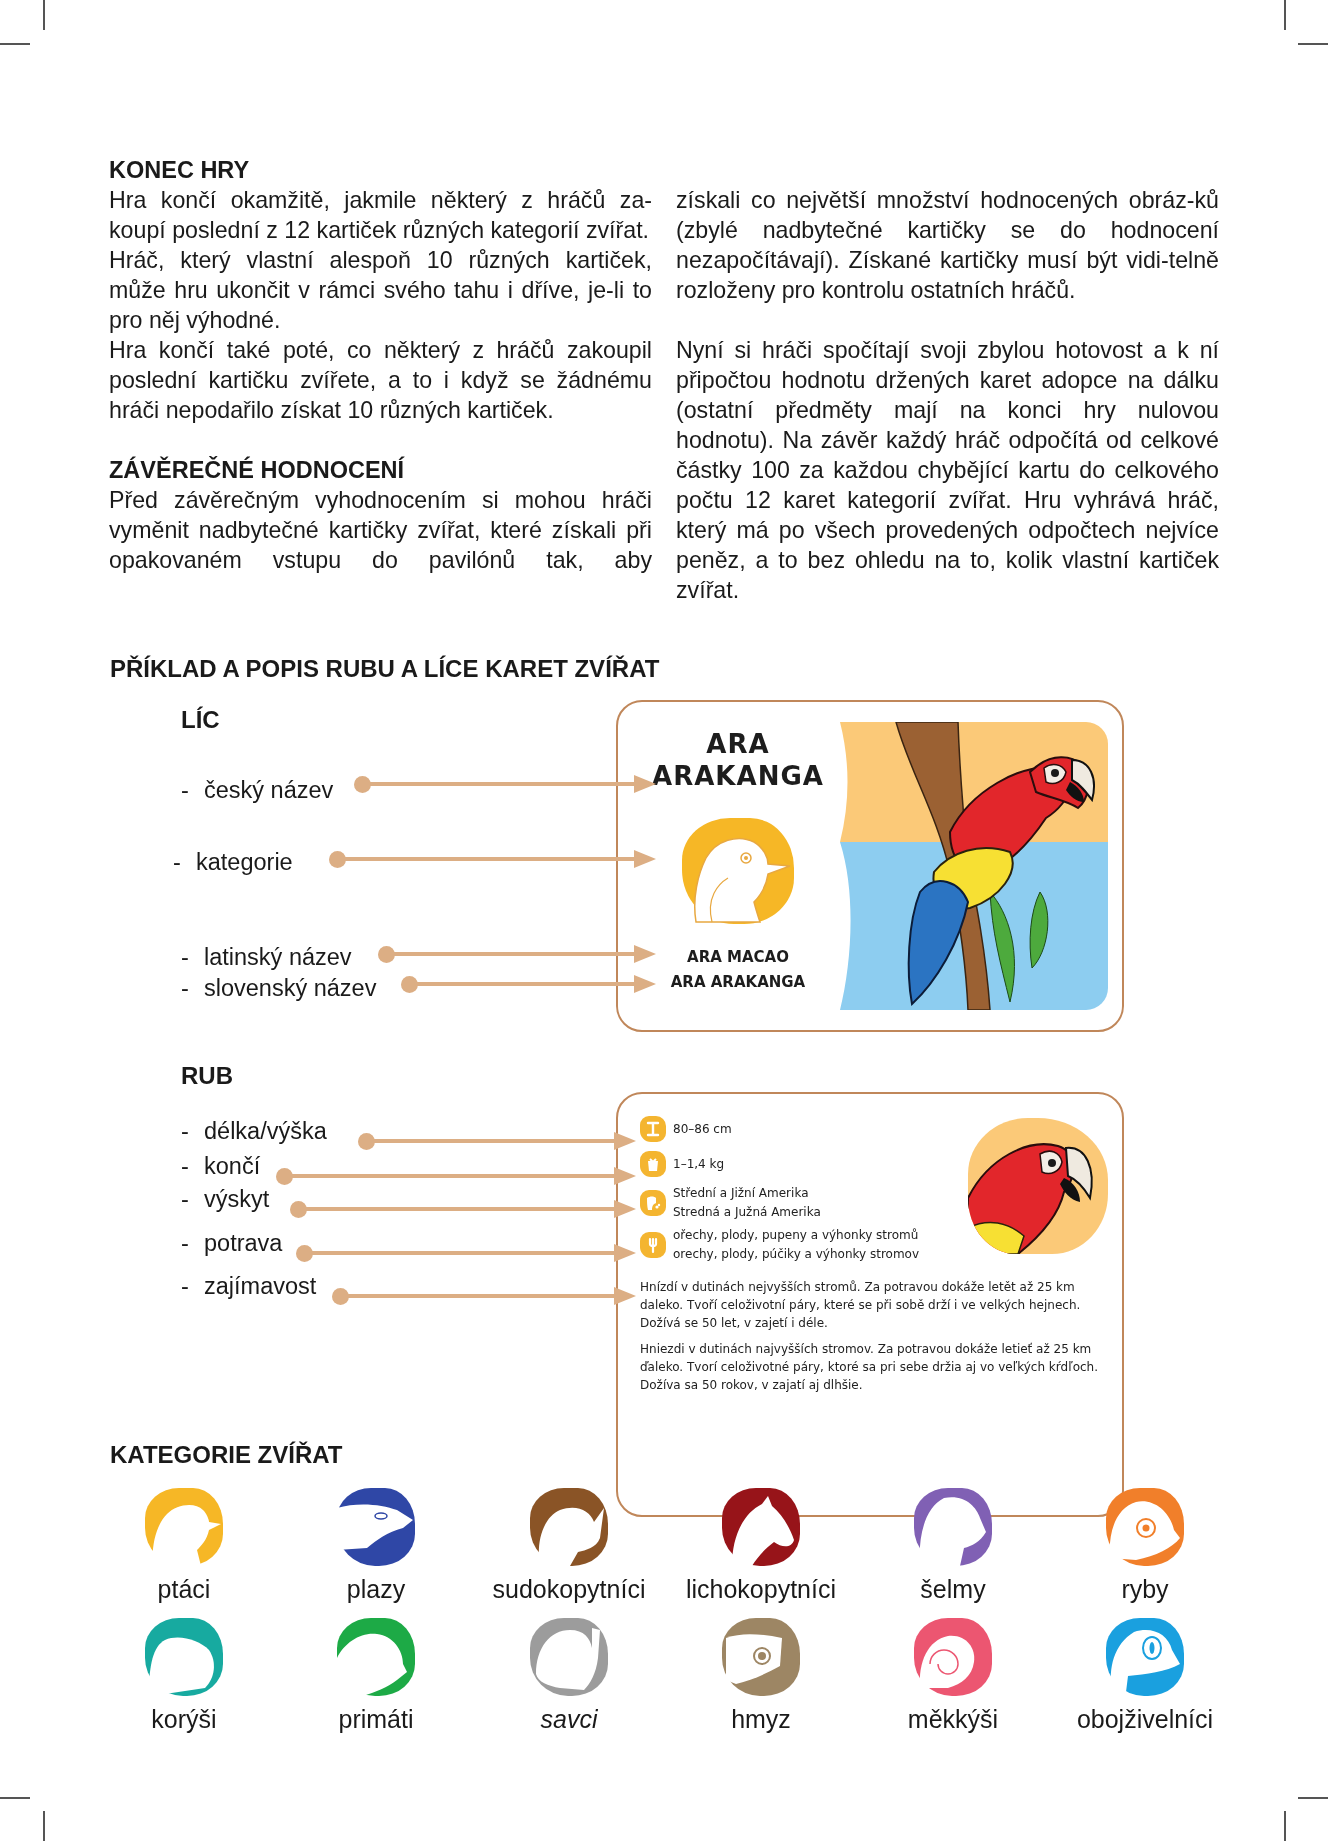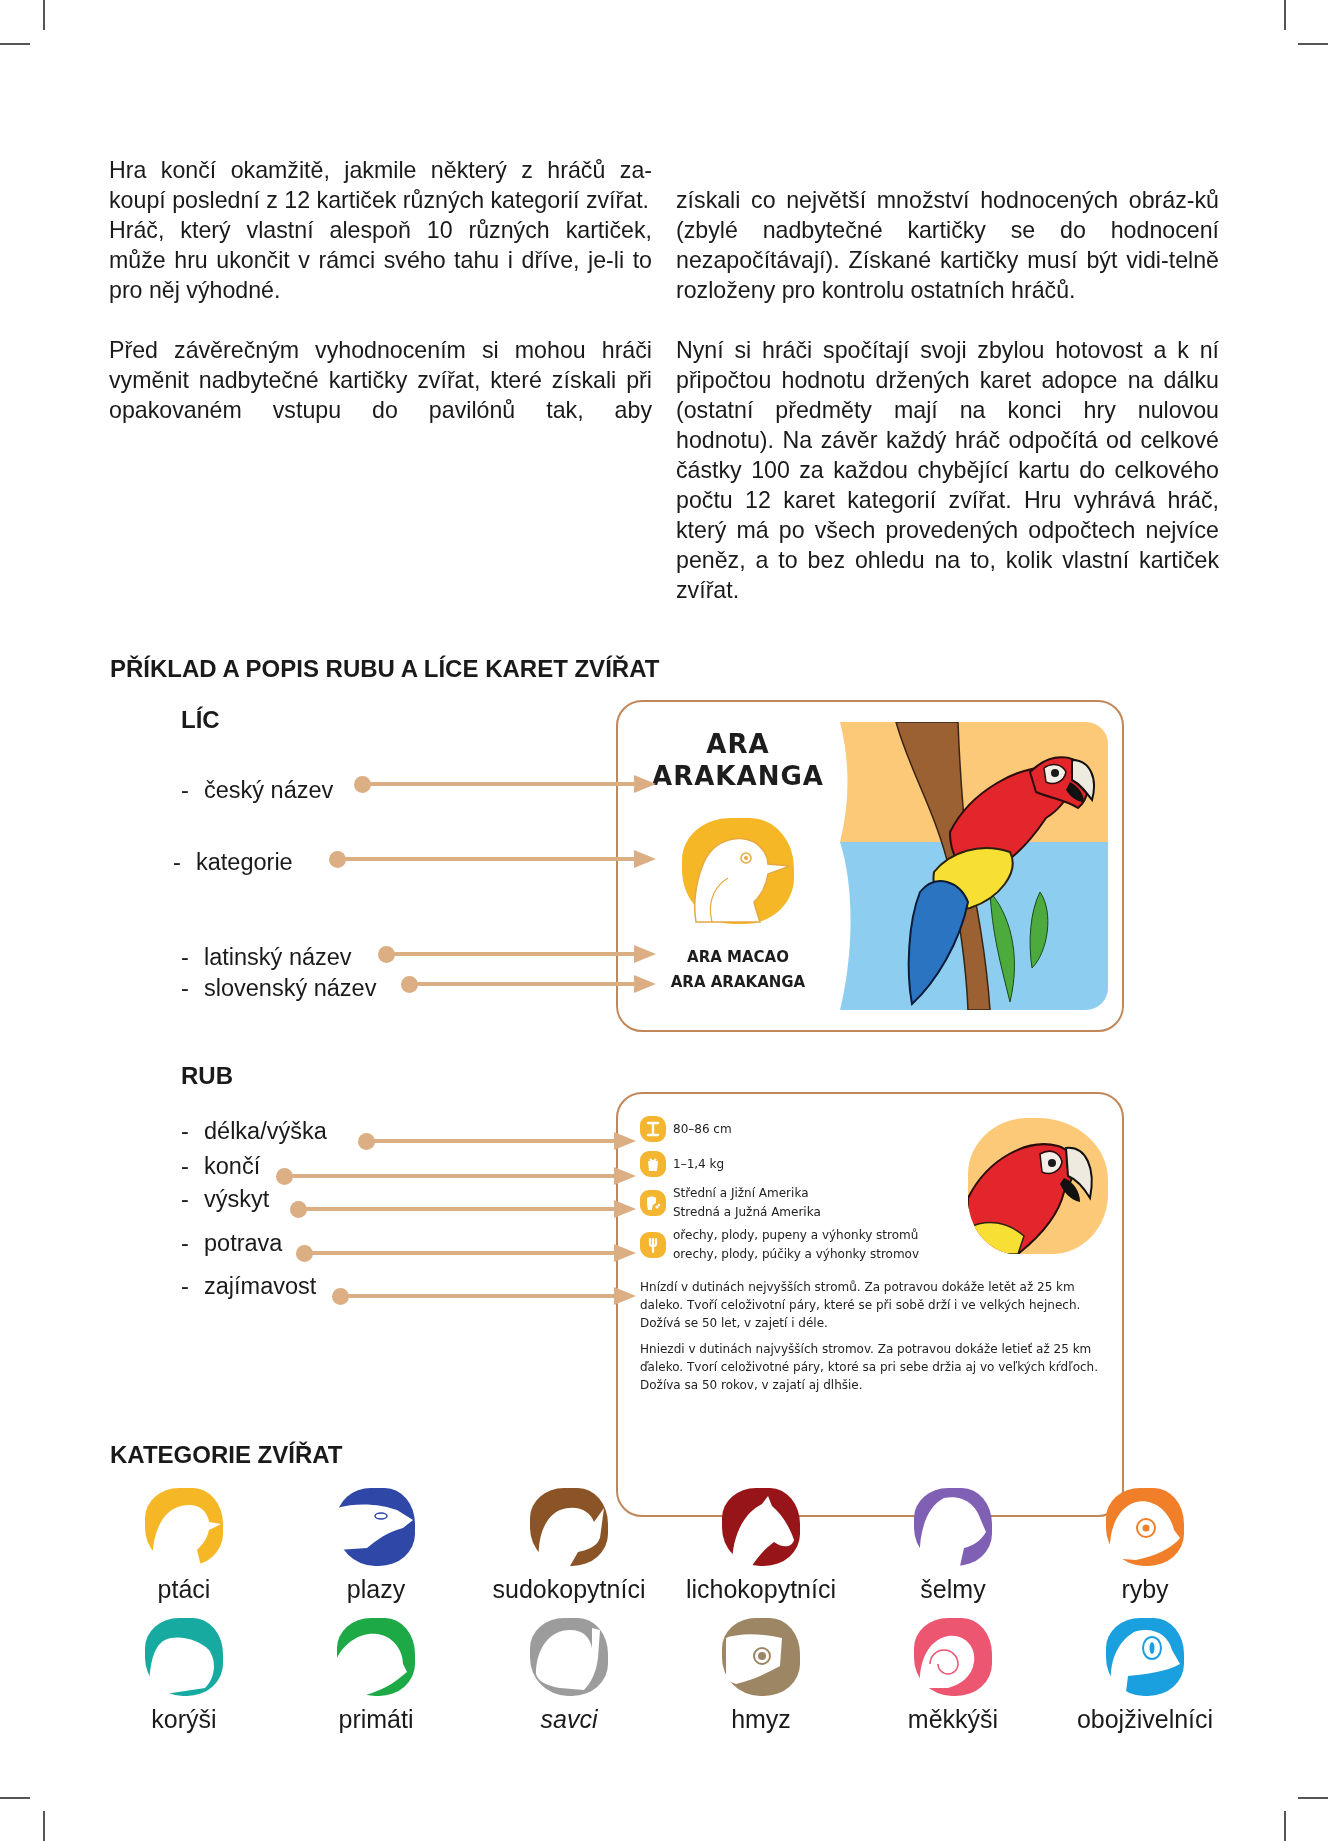--- a/index.html
+++ b/index.html
@@ -43,23 +43,26 @@
 <div class="crop" style="left:43px;top:0;width:1.5px;height:30px;"></div>
 <div class="crop" style="left:0;top:43px;width:30px;height:1.5px;"></div>
 <div class="crop" style="left:1284px;top:0;width:1.5px;height:30px;"></div>
 <div class="crop" style="left:1298px;top:43px;width:30px;height:1.5px;"></div>
 <div class="crop" style="left:43px;top:1811px;width:1.5px;height:30px;"></div>
 <div class="crop" style="left:0;top:1797px;width:30px;height:1.5px;"></div>
 <div class="crop" style="left:1284px;top:1811px;width:1.5px;height:30px;"></div>
 <div class="crop" style="left:1298px;top:1797px;width:30px;height:1.5px;"></div>
 
 <div class="col" style="left:109px;top:155px;width:543px;">
+  <div class="h">KONEC HRY</div>
   <p>Hra končí okamžitě, jakmile některý z hráčů za-koupí poslední z 12 kartiček různých kategorií zvířat.</p>
   <p>Hráč, který vlastní alespoň 10 různých kartiček, může hru ukončit v rámci svého tahu i dříve, je-li to pro něj výhodné.</p>
+  <p>Hra končí také poté, co některý z hráčů zakoupil poslední kartičku zvířete, a to i když se žádnému hráči nepodařilo získat 10 různých kartiček.</p>
   <div class="gap"></div>
+  <div class="h">ZÁVĚREČNÉ HODNOCENÍ</div>
   <p style="text-align-last: justify;">Před závěrečným vyhodnocením si mohou hráči vyměnit nadbytečné kartičky zvířat, které získali při opakovaném vstupu do pavilónů tak, aby</p>
 </div>
 
 <div class="col" style="left:676px;top:185px;width:543px;">
   <p>získali co největší množství hodnocených obráz-ků (zbylé nadbytečné kartičky se do hodnocení nezapočítávají). Získané kartičky musí být vidi-telně rozloženy pro kontrolu ostatních hráčů.</p>
   <div class="gap"></div>
   <p>Nyní si hráči spočítají svoji zbylou hotovost a k ní připočtou hodnotu držených karet adopce na dálku (ostatní předměty mají na konci hry nulovou hodnotu). Na závěr každý hráč odpočítá od celkové částky 100 za každou chybějící kartu do celkového počtu 12 karet kategorií zvířat. Hru vyhrává hráč, který má po všech provedených odpočtech nejvíce peněz, a to bez ohledu na to, kolik vlastní kartiček zvířat.</p>
 </div>
 
 <div class="section-title" style="top:655px;">PŘÍKLAD A POPIS RUBU A LÍCE KARET ZVÍŘAT</div>

